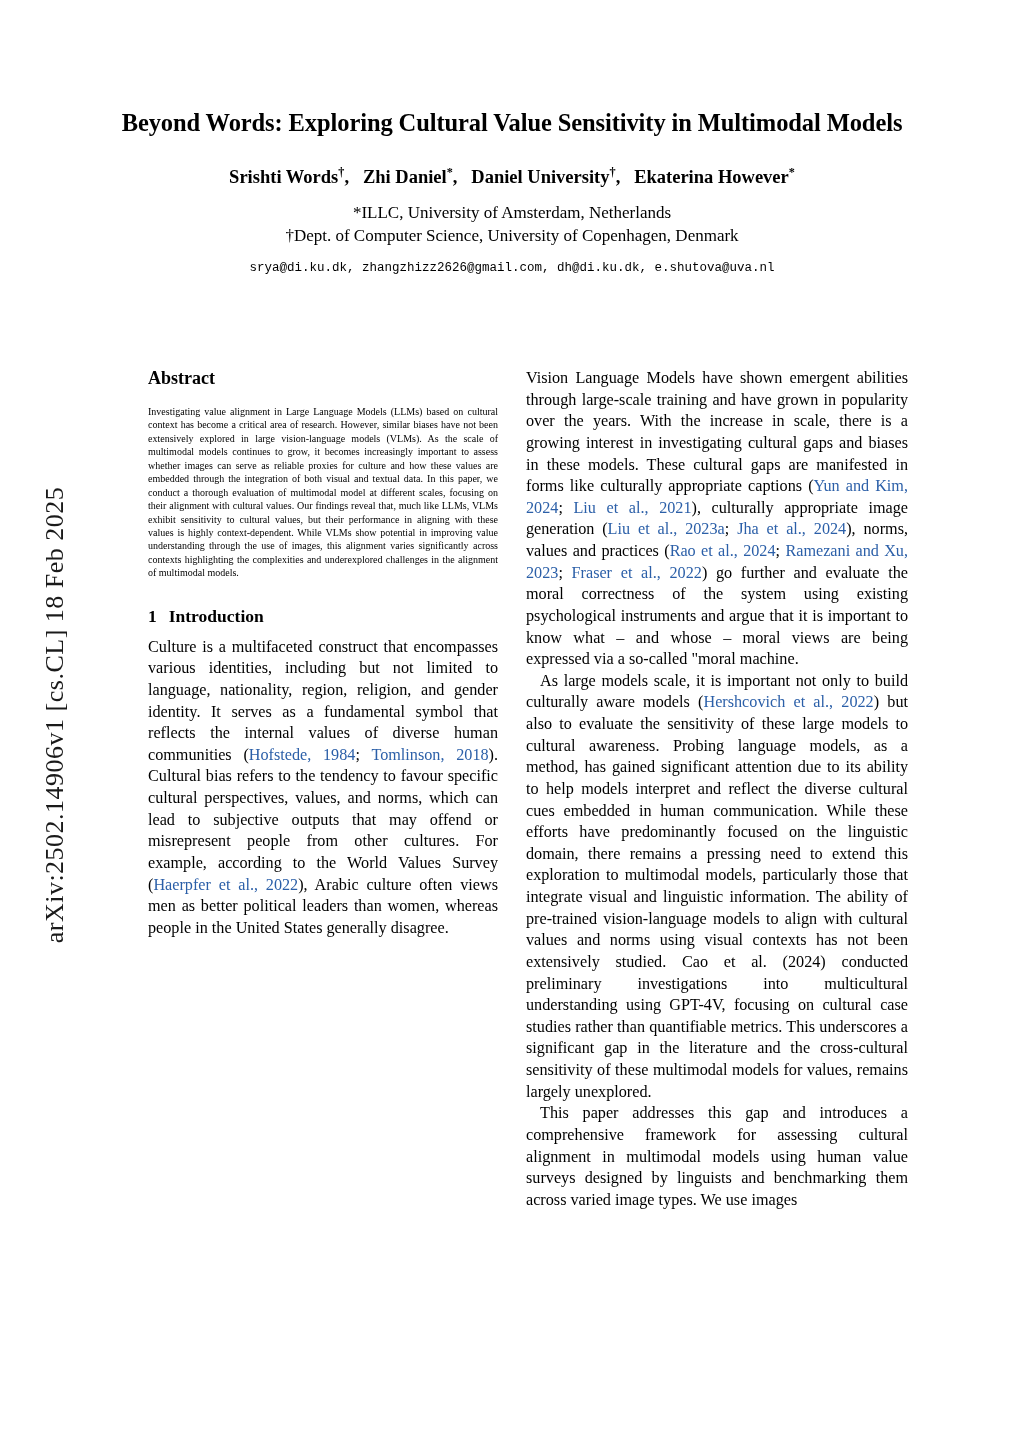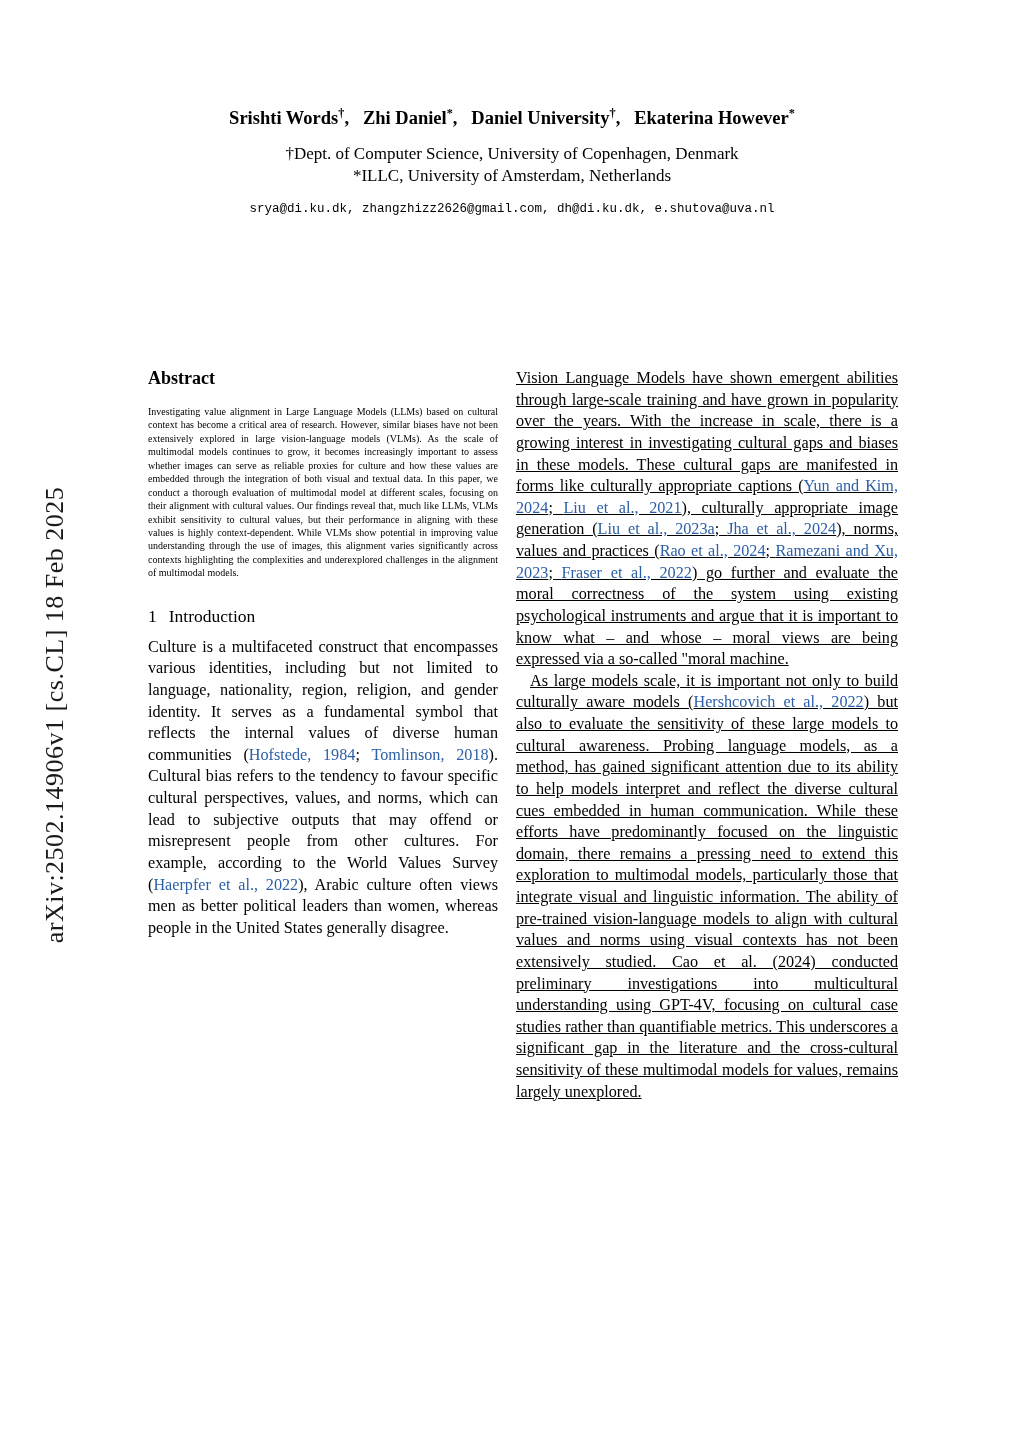--- a/index.html
+++ b/index.html
@@ -75,39 +75,39 @@
     top: 368px;
     width: 790px;
     height: 1010px;
   }
   .col {
     position: absolute;
     top: 0;
     width: 350px;
   }
   .col-left { left: 30px; }
-  .col-right { left: 398px; width: 382px; text-decoration: underline; }
+  .col-right { left: 408px; width: 382px; }
 
   .abstract-head {
     text-align: left;
     font-size: 18px;
     font-weight: bold;
     margin: 0 0 16px 0;
   }
   .abstract-body {
     font-size: 10px;
     line-height: 1.345;
     text-align: justify;
     text-justify: inter-word;
     margin: 0;
     hyphens: auto;
   }
   .section-head {
     font-size: 17.5px;
-    font-weight: normal;
+    font-weight: bold;
     margin: 26px 0 10px 0;
   }
   .section-head .num { margin-right: 12px; }
   p.body {
     font-size: 16.2px;
     line-height: 1.335;
     text-align: justify;
     text-justify: inter-word;
     margin: 0;
     hyphens: auto;
@@ -117,28 +117,29 @@
   .cite { color: #2b5fa8; }
 </style>
 </head>
 <body>
 
 <div class="page">
 
   <div class="arxiv-stamp">arXiv:2502.14906v1  [cs.CL]  18 Feb 2025</div>
 
   <div class="content">
+    <h1 class="title">Beyond Words: Exploring Cultural Value Sensitivity in Multimodal Models</h1>
 
     <div class="authors">
       <span>Srishti Words</span><sup>†</sup><span class="sep">,&nbsp;&nbsp; </span><span>Zhi Daniel</span><sup>*</sup><span class="sep">,&nbsp;&nbsp; </span><span>Daniel University</span><sup>†</sup><span class="sep">,&nbsp;&nbsp; </span><span>Ekaterina However</span><sup>*</sup>
     </div>
 
     <div class="affil">
+      <div>*ILLC, University of Amsterdam, Netherlands</div>
       <div>†Dept. of Computer Science, University of Copenhagen, Denmark</div>
-      <div>*ILLC, University of Amsterdam, Netherlands</div>
     </div>
 
     <div class="emails">srya@di.ku.dk, zhangzhizz2626@gmail.com, dh@di.ku.dk, e.shutova@uva.nl</div>
   </div>
 
   <div class="columns">
 
     <div class="col col-left">
       <div class="abstract-head">Abstract</div>
       <p class="abstract-body">Investigating value alignment in Large Language Models (LLMs) based on cultural context has become a critical area of research. However, similar biases have not been extensively explored in large vision-language models (VLMs). As the scale of multimodal models continues to grow, it becomes increasingly important to assess whether images can serve as reliable proxies for culture and how these values are embedded through the integration of both visual and textual data. In this paper, we conduct a thorough evaluation of multimodal model at different scales, focusing on their alignment with cultural values. Our findings reveal that, much like LLMs, VLMs exhibit sensitivity to cultural values, but their performance in aligning with these values is highly context-dependent. While VLMs show potential in improving value understanding through the use of images, this alignment varies significantly across contexts highlighting the complexities and underexplored challenges in the alignment of multimodal models.</p>
@@ -146,16 +147,17 @@
       <div class="section-head">
         <span class="num">1</span><span>Introduction</span>
       </div>
 
       <p class="body">Culture is a multifaceted construct that encompasses various identities, including but not limited to language, nationality, region, religion, and gender identity. It serves as a fundamental symbol that reflects the internal values of diverse human communities (<span class="cite">Hofstede, 1984</span>; <span class="cite">Tomlinson, 2018</span>). Cultural bias refers to the tendency to favour specific cultural perspectives, values, and norms, which can lead to subjective outputs that may offend or misrepresent people from other cultures. For example, according to the World Values Survey (<span class="cite">Haerpfer et al., 2022</span>), Arabic culture often views men as better political leaders than women, whereas people in the United States generally disagree.</p>
     </div>
 
     <div class="col col-right">
       <p class="body">Vision Language Models have shown emergent abilities through large-scale training and have grown in popularity over the years. With the increase in scale, there is a growing interest in investigating cultural gaps and biases in these models. These cultural gaps are manifested in forms like culturally appropriate captions (<span class="cite">Yun and Kim, 2024</span>; <span class="cite">Liu et al., 2021</span>), culturally appropriate image generation (<span class="cite">Liu et al., 2023a</span>; <span class="cite">Jha et al., 2024</span>), norms, values and practices (<span class="cite">Rao et al., 2024</span>; <span class="cite">Ramezani and Xu, 2023</span>; <span class="cite">Fraser et al., 2022</span>) go further and evaluate the moral correctness of the system using existing psychological instruments and argue that it is important to know what – and whose – moral views are being expressed via a so-called "moral machine.</p>
       <p class="body">As large models scale, it is important not only to build culturally aware models (<span class="cite">Hershcovich et al., 2022</span>) but also to evaluate the sensitivity of these large models to cultural awareness. Probing language models, as a method, has gained significant attention due to its ability to help models interpret and reflect the diverse cultural cues embedded in human communication. While these efforts have predominantly focused on the linguistic domain, there remains a pressing need to extend this exploration to multimodal models, particularly those that integrate visual and linguistic information. The ability of pre-trained vision-language models to align with cultural values and norms using visual contexts has not been extensively studied. Cao et al. (2024) conducted preliminary investigations into multicultural understanding using GPT-4V, focusing on cultural case studies rather than quantifiable metrics. This underscores a significant gap in the literature and the cross-cultural sensitivity of these multimodal models for values, remains largely unexplored.</p>
+      <p class="body">This paper addresses this gap and introduces a comprehensive framework for assessing cultural alignment in multimodal models using human value surveys designed by linguists and benchmarking them across varied image types. We use images</p>
     </div>
 
   </div>
 </div>
 
 </body></html>

